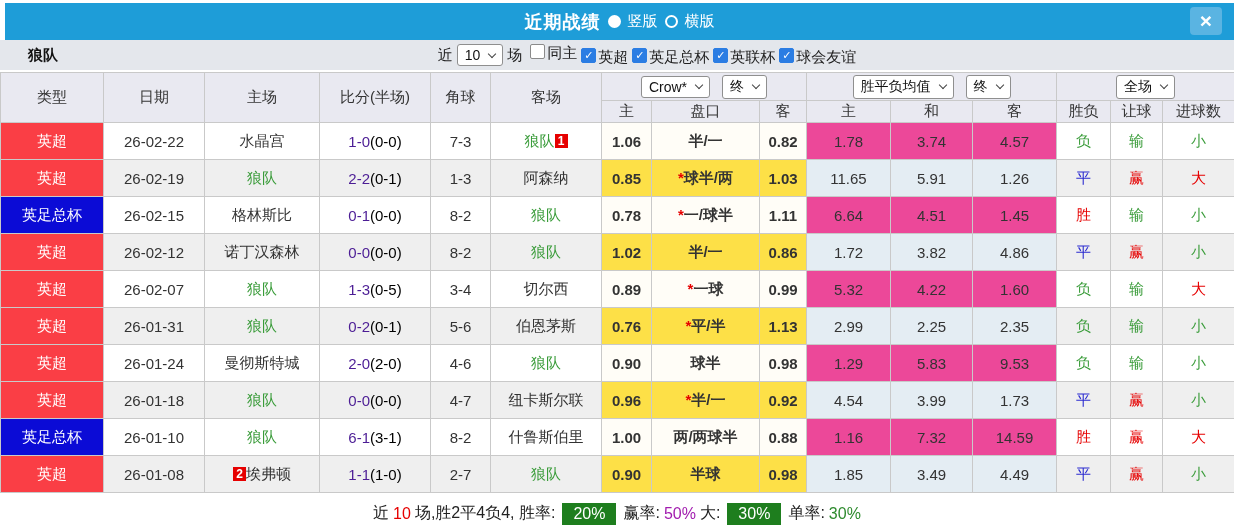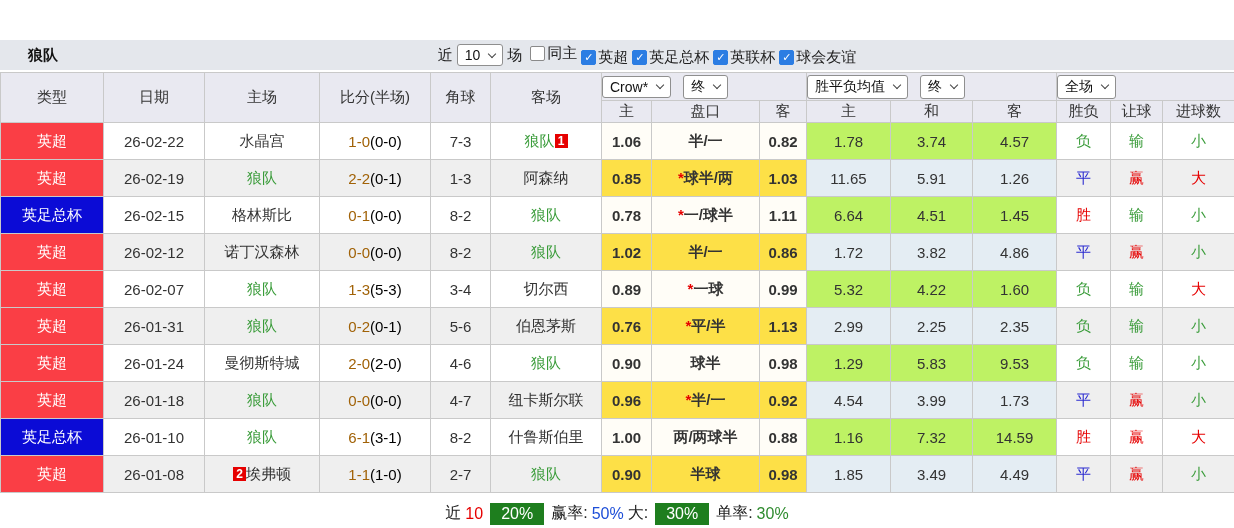--- a/index.html
+++ b/index.html
@@ -20,64 +20,74 @@
 
   
   .filterbar { position:absolute; left:0; top:40px; width:1234px; height:30px; background:#e4e7ec;
     display:flex; align-items:center; }
   .team-name { position:absolute; left:28px; font-size:15px; font-weight:bold; color:#111; }
   .filters { margin:0 auto; display:flex; align-items:center; gap:4px; font-size:15px; color:#222; padding-left:60px; }
   .sel { display:inline-flex; align-items:center; background:#fff; border:1px solid #8f8f8f; border-radius:3px;
     padding:2px 7px; font-size:14px; gap:9px; cursor:pointer; color:#111; white-space:nowrap; }
   .chev { width:6px; height:6px; border-right:1.6px solid #444; border-bottom:1.6px solid #444;
     transform:rotate(45deg); margin-top:-3px; display:inline-block; }
-  .cb-item { display:inline-flex; align-items:center; margin-left:4px; cursor:pointer; }
+  .cb-item { display:inline-flex; align-items:flex-start; margin-left:4px; cursor:pointer; }
   .cb { width:15px; height:15px; border:1px solid #8a8a8a; border-radius:2px; background:#fff;
     display:inline-flex; align-items:center; justify-content:center; margin-right:2px; font-size:11px; }
   .cb.checked { background:#2b7de3; border-color:#2b7de3; color:#fff; font-weight:bold; }
 
   
   table { border-collapse:collapse; table-layout:fixed; width:1234px; position:absolute; top:72px; left:0; }
   td { border:1px solid #c9c9c9; text-align:center; font-size:15px; color:#333; overflow:hidden; white-space:nowrap; }
   thead td { background:#e9e9f1; }
   td.selrow { height:28px; }
   td.colname { height:22px; font-size:15px; }
-  .selgroup { display:flex; align-items:center; gap:12px; }
+  .selgroup { display:flex; align-items:center; justify-content:center; gap:12px; }
   tbody td { height:37px; background:#fff; }
   tr.alt td { background:#efefef; }
   tbody td.odds { background:#fffdf7;font-weight:bold; }
   tr.alt td.odds { background:#fde047; }
-  tbody td.avg { background:#bef264; }
+  tbody td.avg { background:#ec4899; }
   tr.alt td.avg { background:#e4edf3; }
   td.league { color:#fff; font-size:15px; }
   td.league.red { background:#fa3e45; }
   td.league.blue { background:#0b0bd6; }
   .t-green { color:#3a9c3a; }
   .c-green { color:#3a9c3a; }
   .c-red { color:#e60000; }
   .c-blue { color:#2a2ad0; }
-  .ft { color:#a16207; }
+  .ft { color:#4c1d95; }
   .ht { color:#000000; }
   .star { color:#e60000; }
   .nbadge { display:inline-block; background:#e60000; color:#fff; font-size:12px; font-weight:bold;
     line-height:14px; min-width:13px; padding:0 1px; vertical-align:1px; }
 
   
   .footer { position:absolute; left:0; bottom:0; width:1234px; height:29px; background:#fff;
     display:flex; align-items:center; justify-content:center; gap:4px; font-size:16px; color:#222; }
   .f-red { color:#e60000; }
-  .f-blue { color:#1d4ed8; }
+  .f-blue { color:#a21caf; }
   .f-green { color:#2e8b2e; }
   .fbadge { background:#1e7e1e; color:#fff; padding:2px 11px; margin:0 3px; }
 </style>
 </head>
 <body>
 
 <div class="stage">
 
+  <div class="titlebar">
+    <div class="titlebar-center">
+      <span class="tb-title">近期战绩</span>
+      <span class="radio filled"></span>
+      <span class="tb-opt">竖版</span>
+      <span class="radio"></span>
+      <span class="tb-opt">横版</span>
+    </div>
+    <div class="close-btn">×</div>
+  </div>
 
   <div class="filterbar">
     <span class="team-name">狼队</span>
     <div class="filters">
       <span>近</span>
       <span class="sel">
         <span>10</span>
         <i class="chev"></i>
       </span>
       <span>场</span>
@@ -237,21 +247,21 @@
           <td class="avg">3.82</td>
           <td class="avg">4.86</td>
           <td class="c-blue">平</td>
           <td class="c-red">赢</td>
           <td class="c-green">小</td>
         </tr>
         <tr>
           <td class="league red">英超</td>
           <td>26-02-07</td>
           <td class="t-green">狼队</td>
-          <td><span class="ft">1-3</span><span class="ht">(5-3)</span></td>
+          <td><span class="ft">1-3</span><span class="ht">(0-5)</span></td>
           <td>3-4</td>
           <td>切尔西</td>
           <td class="odds">0.89</td>
           <td class="odds"><span class="star">*</span>一球</td>
           <td class="odds">0.99</td>
           <td class="avg">5.32</td>
           <td class="avg">4.22</td>
           <td class="avg">1.60</td>
           <td class="c-green">负</td>
           <td class="c-green">输</td>
@@ -341,20 +351,21 @@
           <td class="c-blue">平</td>
           <td class="c-red">赢</td>
           <td class="c-green">小</td>
         </tr>
       </tbody>
   </table>
 
   <div class="footer">
     <span>近</span>
       <span class="f-red">10</span>
+      <span>场,胜2平4负4, 胜率:</span>
     <span class="fbadge">20%</span>
     <span>赢率:</span>
       <span class="f-blue">50%</span>
     <span>大:</span>
     <span class="fbadge">30%</span>
     <span>单率:</span>
       <span class="f-green">30%</span>
   </div>
 
 </div>

